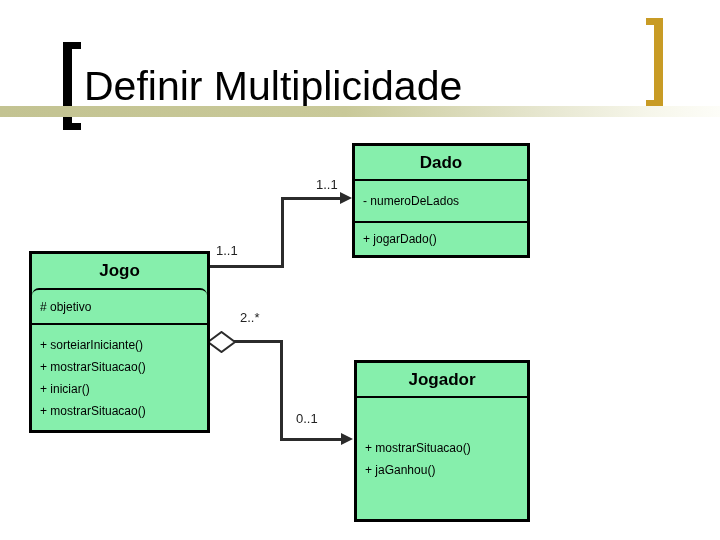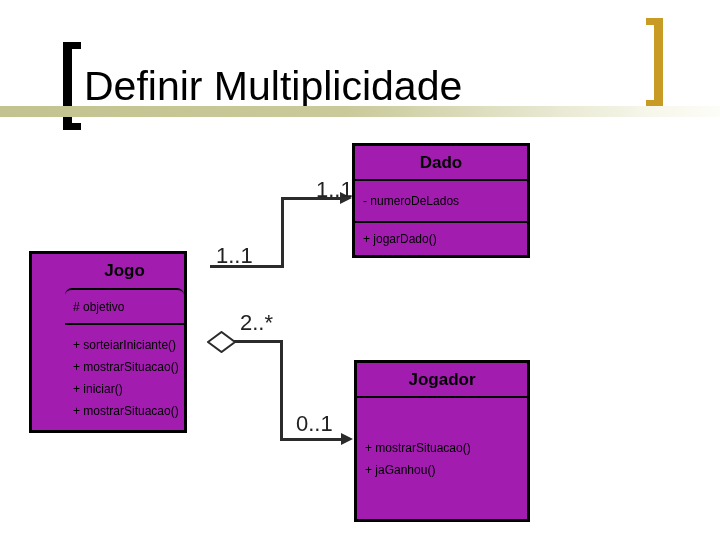--- a/index.html
+++ b/index.html
@@ -23,40 +23,40 @@
     box-sizing:border-box;
     border-right:9px solid #c89b25; border-top:7px solid #c89b25; border-bottom:7px solid #c89b25;
   }
   .title {
     position:absolute; left:84px; top:64px; font-size:41px; line-height:44px;
     color:#000; white-space:nowrap; letter-spacing:0px;
   }
 
   
   .uml-class {
-    position:absolute; background:#a21caf; border:3px solid #000; box-sizing:border-box;
+    position:absolute; background:#86efac; border:3px solid #000; box-sizing:border-box;
     display:flex; flex-direction:column;
   }
   .uml-head {
     display:flex; align-items:center; justify-content:center;
     font-weight:bold; font-size:17px;
   }
   .uml-attrs, .uml-methods {
     border-top:2px solid #000; box-sizing:border-box;
     padding:0 8px; display:flex; flex-direction:column; justify-content:center;
     font-size:12px;
   }
   .uml-line { line-height:22px; white-space:nowrap; }
 
   #box-dado    { left:352px; top:143px; width:178px; height:115px; }
   #box-dado    .uml-head { height:33px; }
   #box-dado    .uml-attrs { height:42px; }
   #box-dado    .uml-methods { flex:1; }
 
-  #box-jogo    { left:29px; top:251px; width:158px; height:182px;padding-left:33px; }
+  #box-jogo    { left:29px; top:251px; width:181px; height:182px; }
   #box-jogo    .uml-head { height:34px; }
   #box-jogo    .uml-attrs { height:35px;border-radius:7px; }
   #box-jogo    .uml-methods { flex:1; }
 
   #box-jogador { left:354px; top:360px; width:176px; height:162px; }
   #box-jogador .uml-head { height:33px; }
   #box-jogador .uml-attrs { height:59px; }
   #box-jogador .uml-attrs .uml-line { line-height:21px; }
   #box-jogador .uml-methods { flex:1; }
 
@@ -72,21 +72,21 @@
   .arrowhead {
     position:absolute; width:0; height:0;
     border-left:12px solid #2b2b2b;
     border-top:6px solid transparent; border-bottom:6px solid transparent;
   }
   #arrow-a { left:340px; top:192px; }
   #arrow-b { left:341px; top:433px; }
 
   .diamond-wrap { position:absolute; left:207px; top:331px; width:29px; height:22px; }
 
-  .mult { position:absolute; font-size:22px; color:#222; white-space:nowrap; }
+  .mult { position:absolute; font-size:13px; color:#222; white-space:nowrap; }
   #m-jogo-end    { left:216px; top:243px; }
   #m-dado-end    { left:316px; top:177px; }
   #m-agg-end     { left:240px; top:310px; }
   #m-jogador-end { left:296px; top:411px;text-align:center; }
 </style>
 </head>
 <body>
 
 <div class="slide">
 

